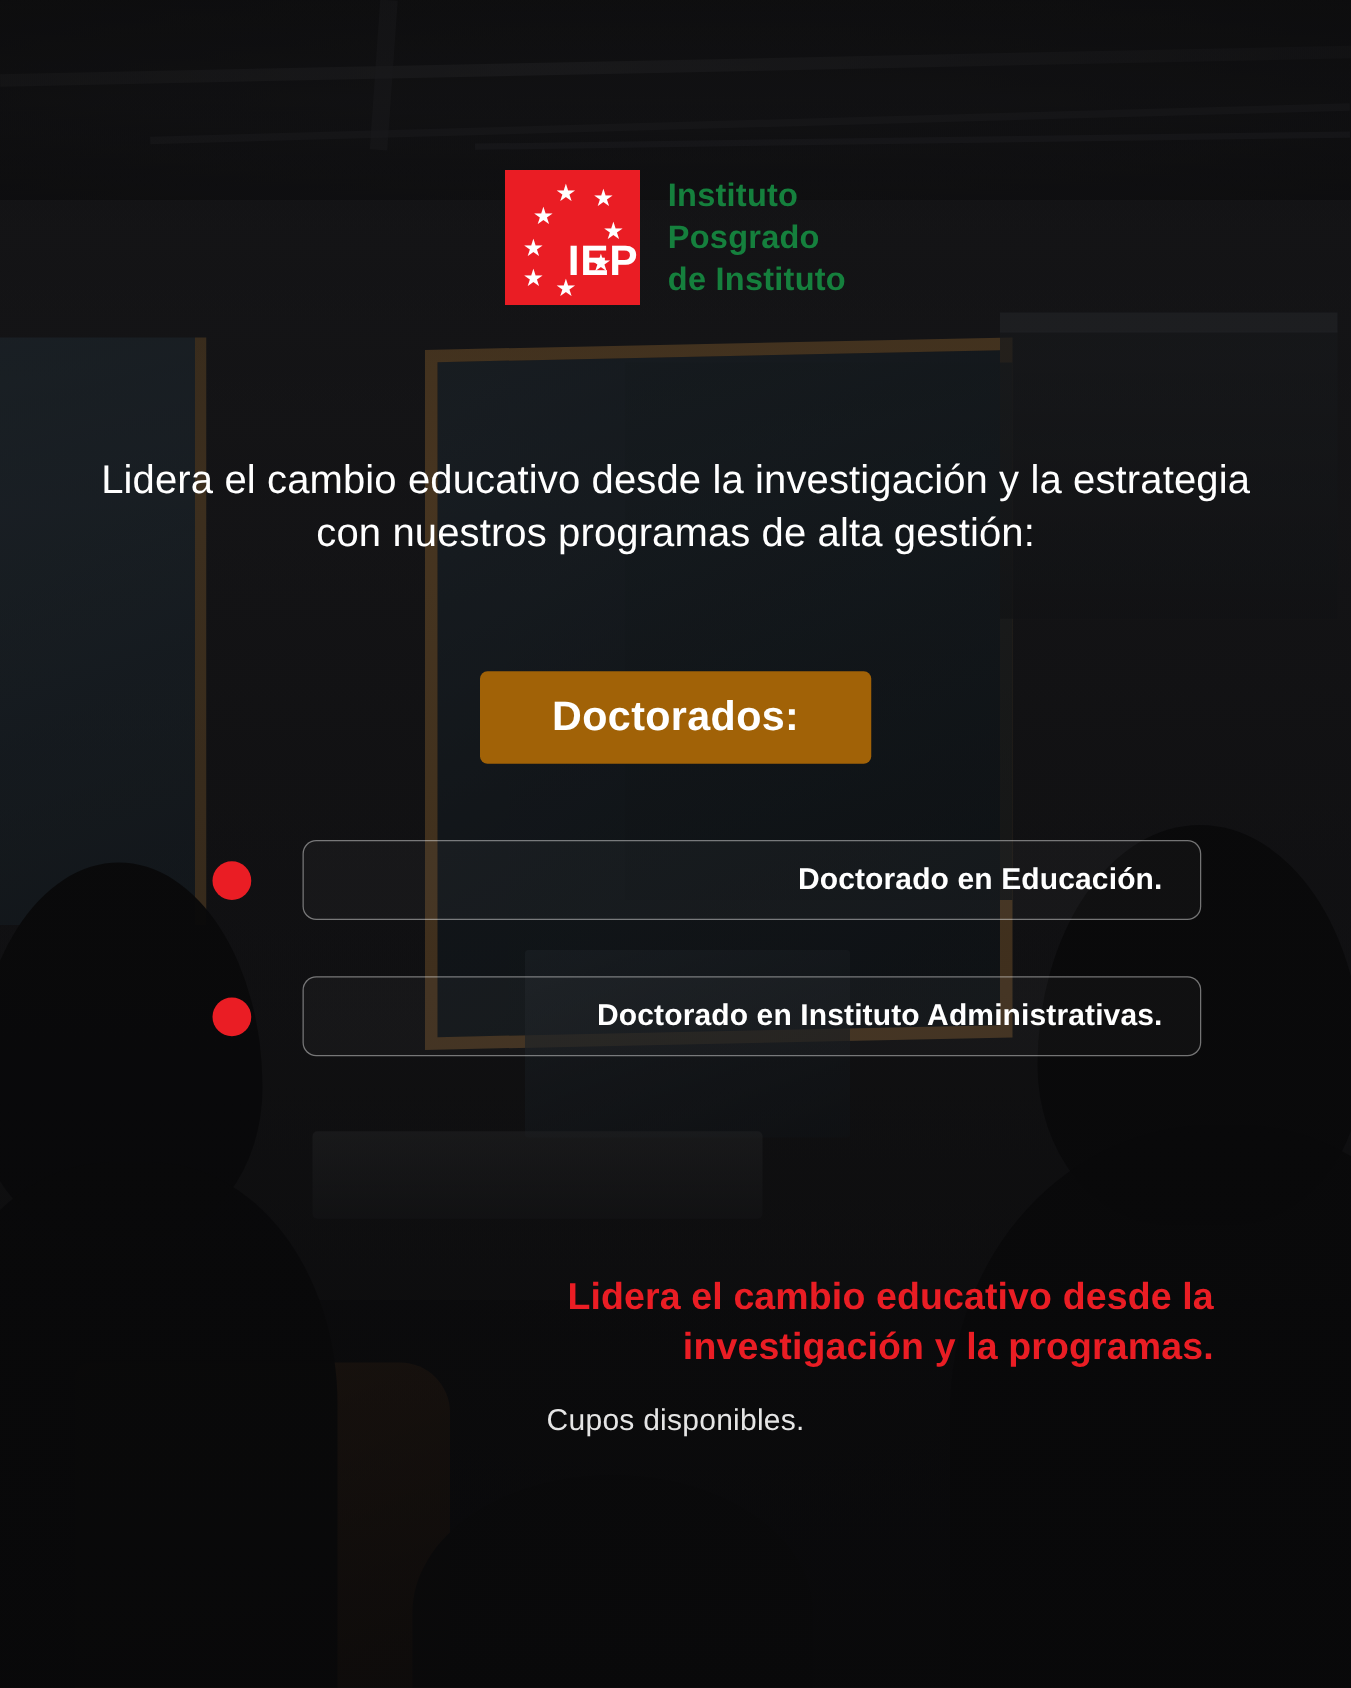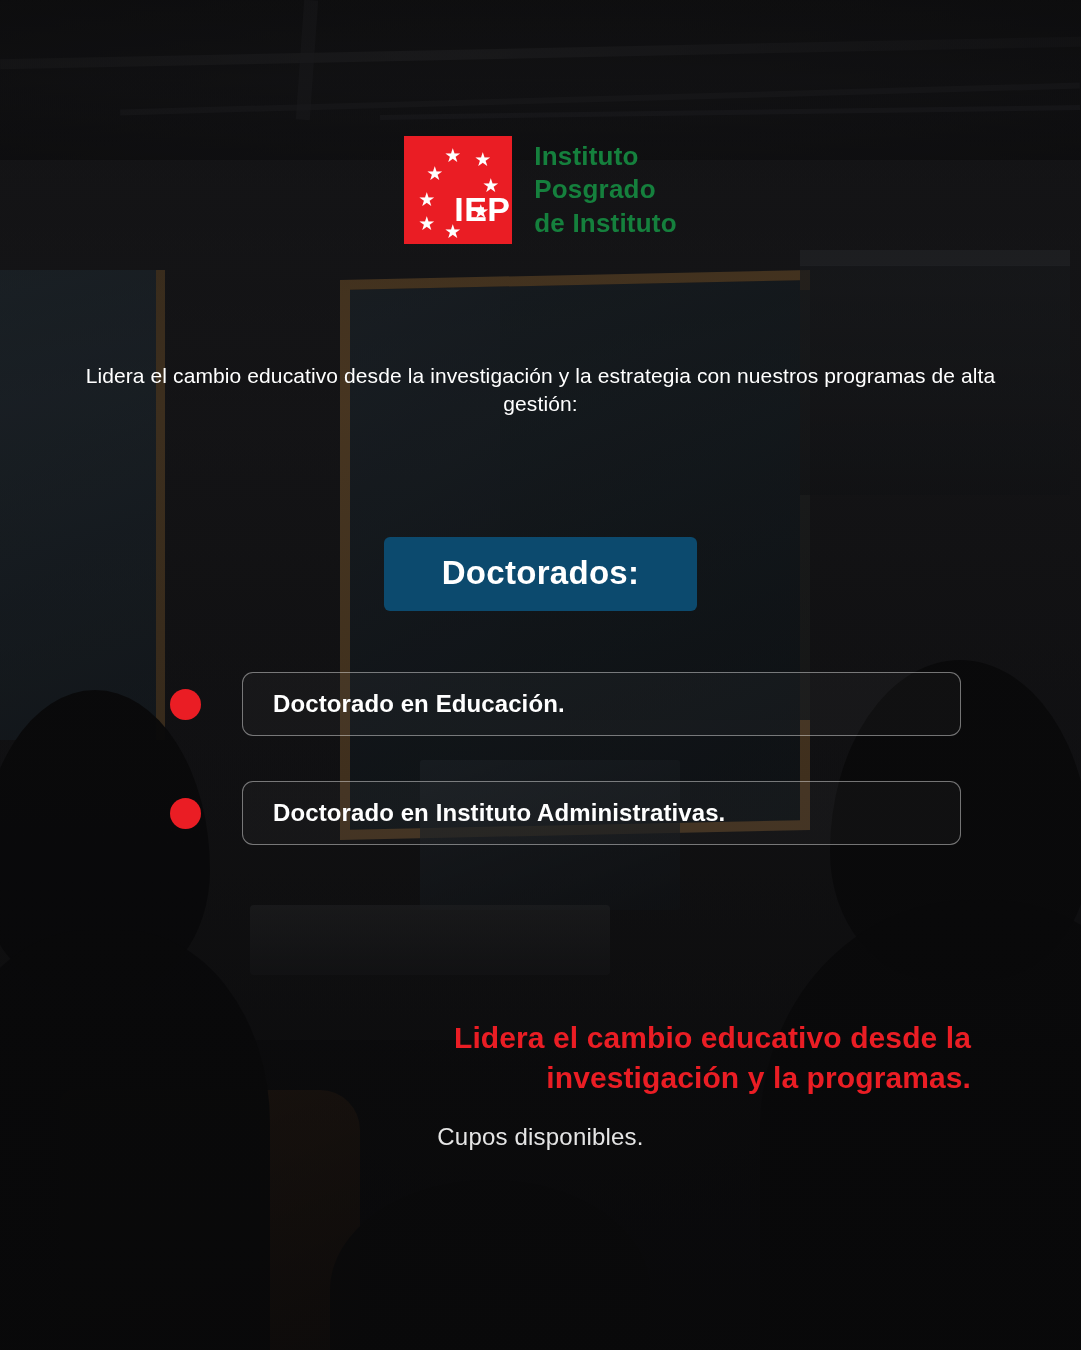--- a/index.html
+++ b/index.html
@@ -84,34 +84,34 @@
     font-size:34px; font-weight:bold; color:#fff; letter-spacing:.5px;
   }
   .logo-text {
     color:#15803d; font-size:26px; font-weight:bold; line-height:1.27;
     letter-spacing:.2px;
   }
 
   .headline {
     position:absolute; left:70px; right:70px; top:362px;
     text-align:center; color:#fff;
-    font-size:21px; line-height:1.33; font-weight:400;
+    font-size:32px; line-height:1.33; font-weight:400;
     letter-spacing:.1px;
   }
 
   .badge-wrap { position:absolute; left:0; right:0; top:537px; display:flex; justify-content:center; }
   .badge {
-    background:#0c4a6e; color:#fff;
+    background:#a16207; color:#fff;
     font-size:33px; font-weight:bold;
     padding:17px 58px 19px; border-radius:6px;
     letter-spacing:.3px;
   }
 
   .list { position:absolute; left:170px; right:120px; top:672px; }
-  .list-item { display:flex; align-items:center; margin-bottom:45px; }
+  .list-item { display:flex; align-items:center; margin-bottom:45px;text-align:right; }
   .dot {
     width:31px; height:31px; border-radius:50%;
     background:#ea1d24; flex:0 0 auto; margin-right:41px;
   }
   .pill {
     flex:1 1 auto;
     border:1.5px solid rgba(255,255,255,0.42);
     border-radius:11px;
     padding:17px 30px;
     color:#fff; font-size:24px; font-weight:bold;

